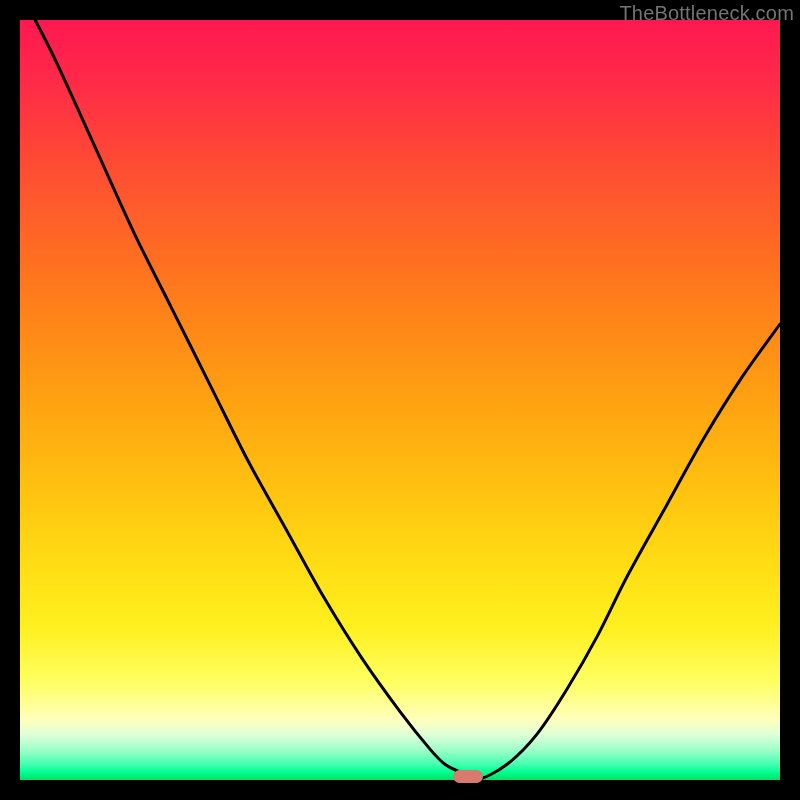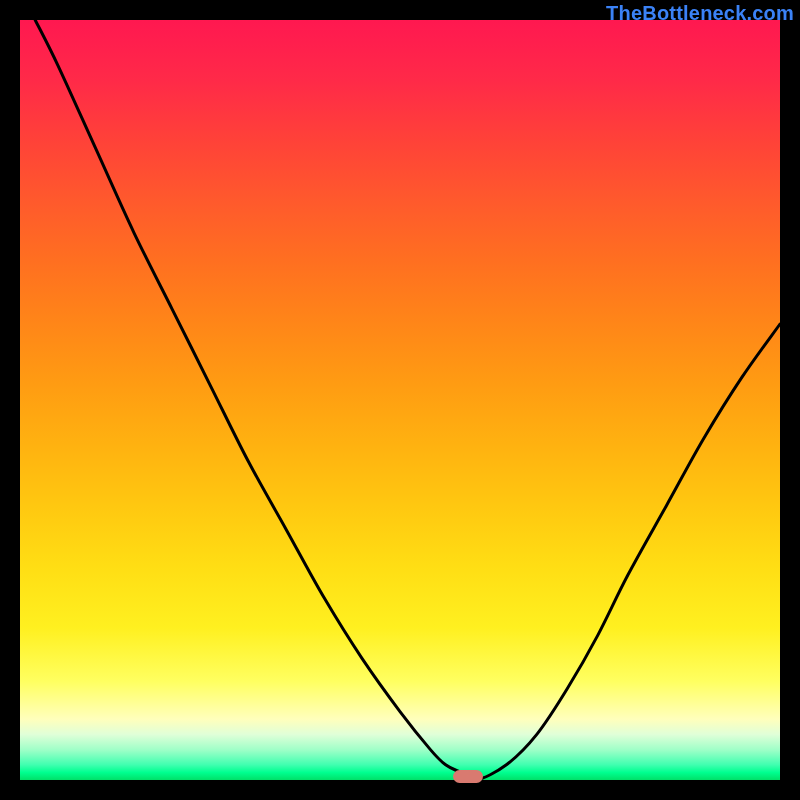--- a/index.html
+++ b/index.html
@@ -49,22 +49,22 @@
     top: 0;
     width: 760px;
     height: 760px;
   }
   .watermark {
     position: absolute;
     top: 2px;
     right: 6px;
     font-family: Arial, Helvetica, sans-serif;
     font-size: 20px;
-    font-weight: 700;
-    color: #3b82f6;
+    font-weight: 400;
+    color: #737373;
     letter-spacing: 0.2px;
   }
   .marker {
     position: absolute;
     width: 30px;
     height: 13px;
     background: #d97a70;
     border-radius: 7px;
   }
 </style>

